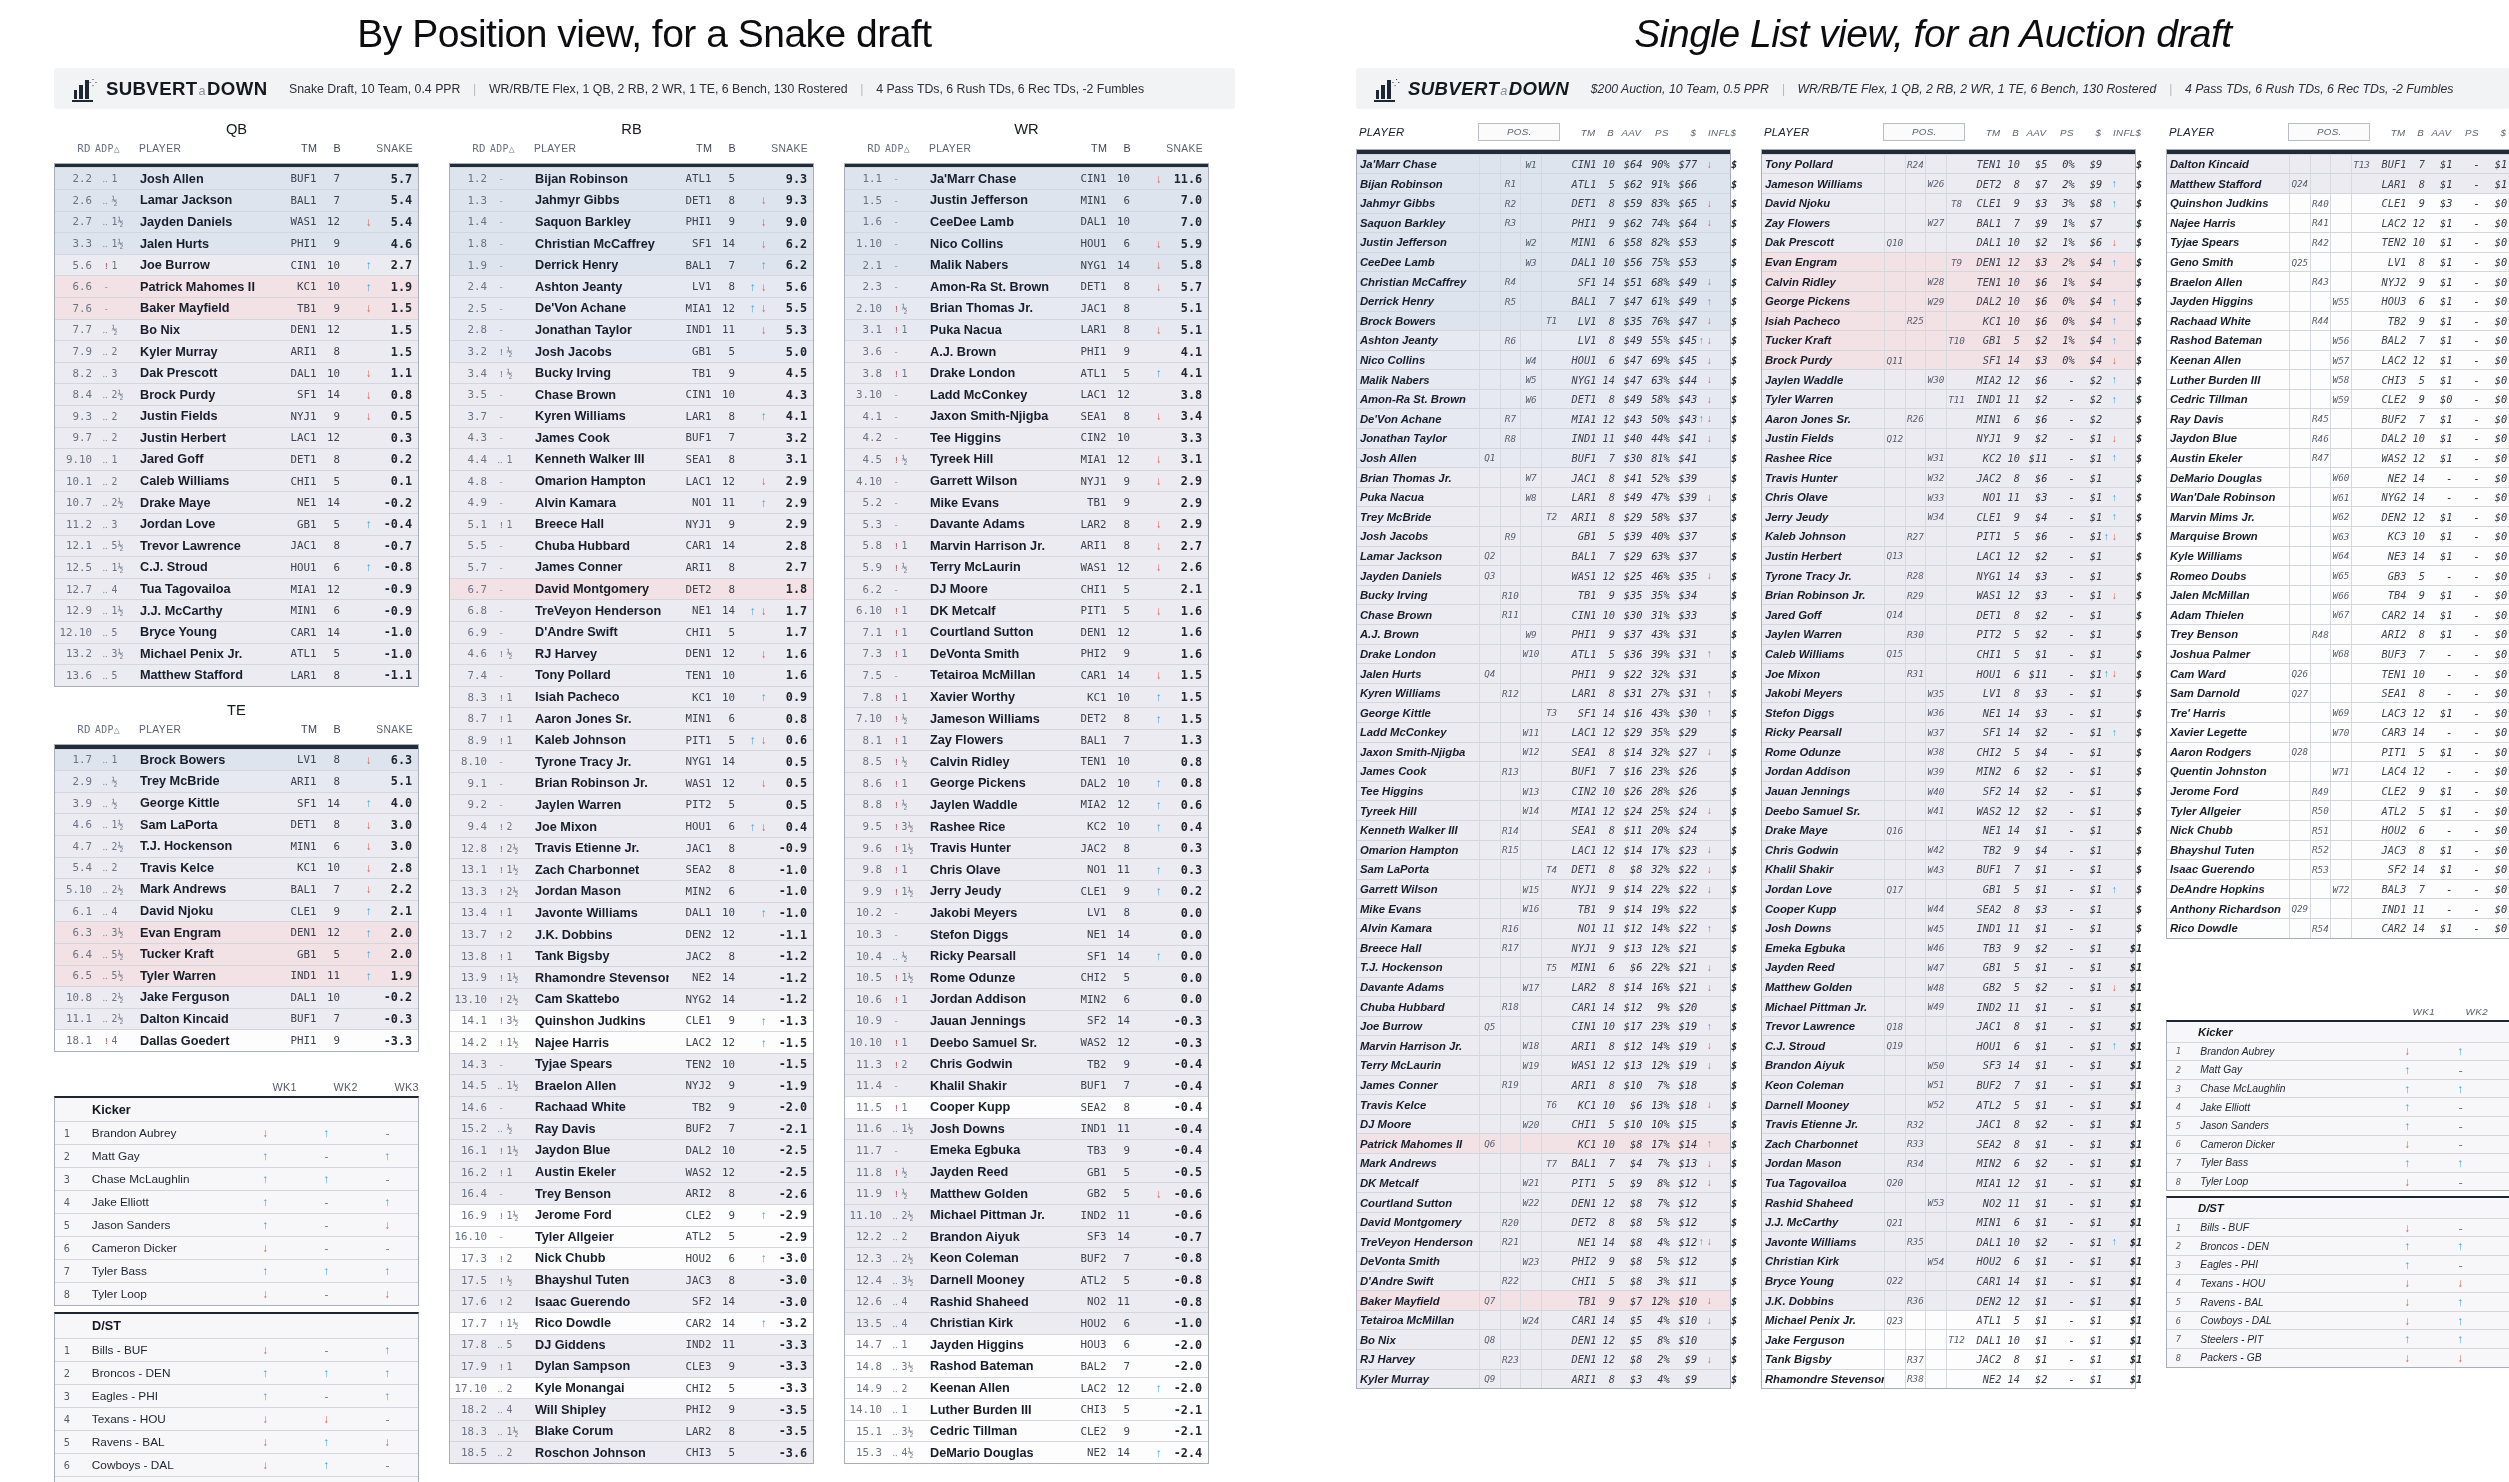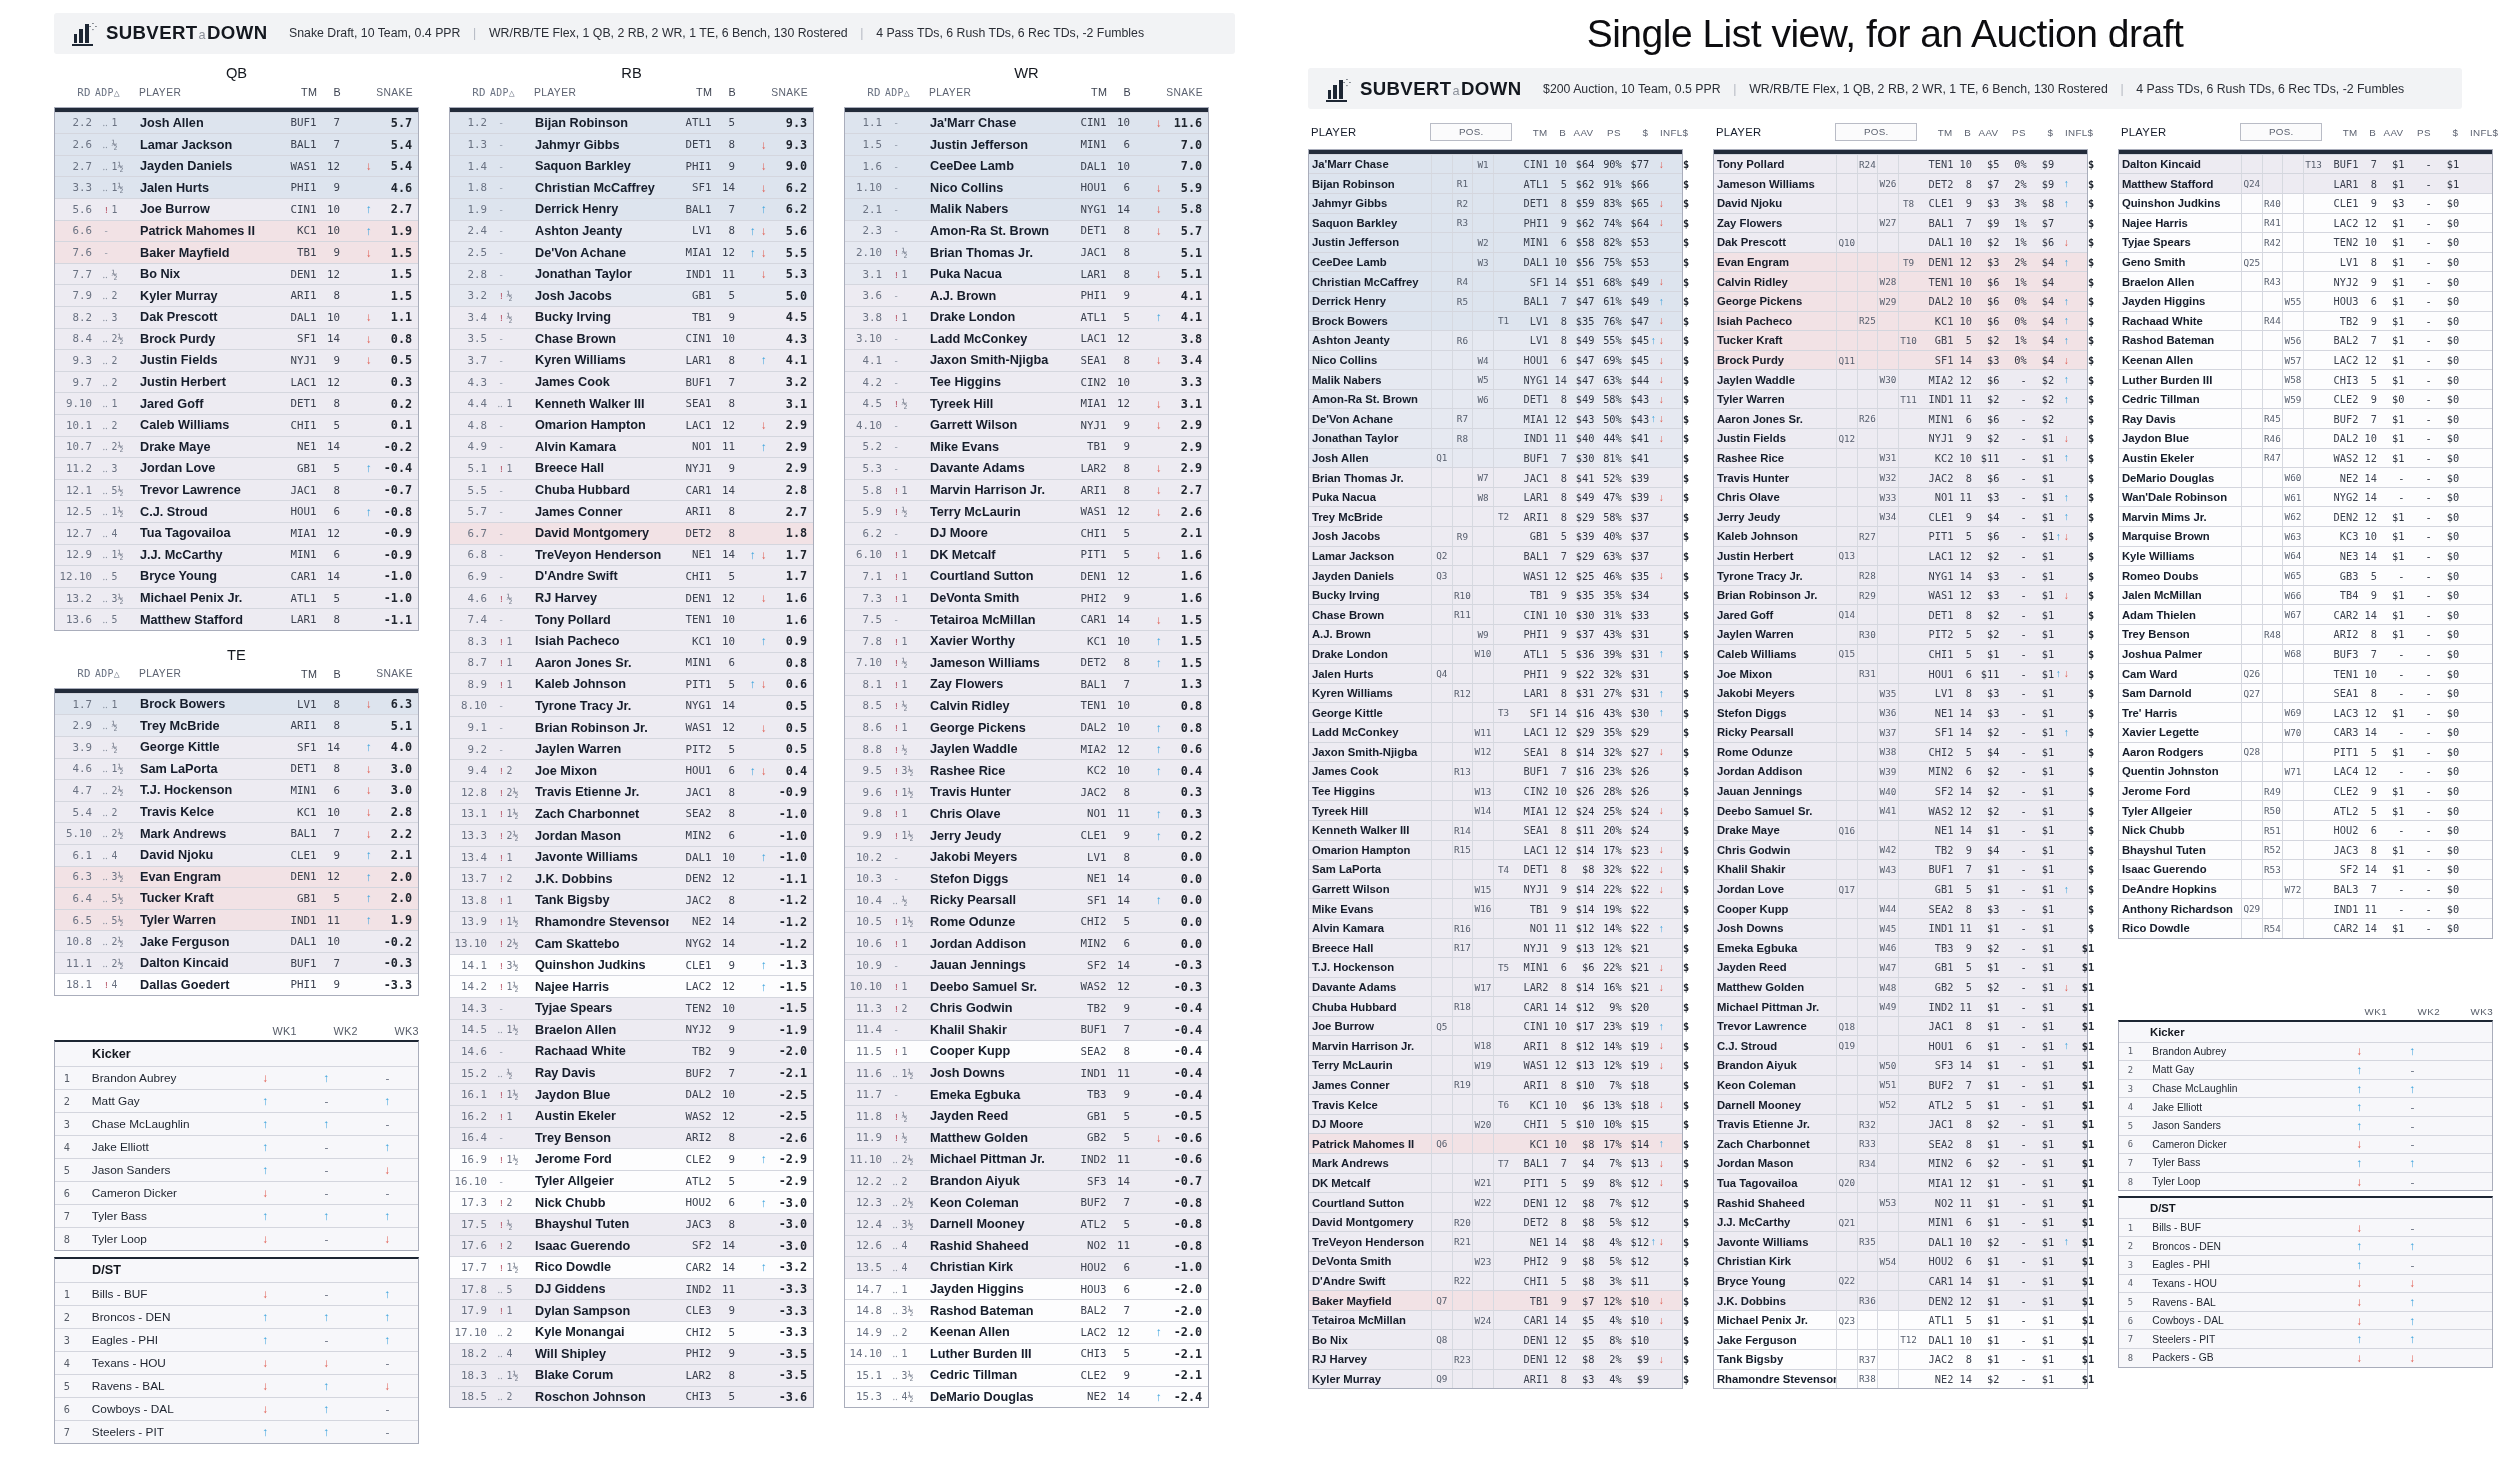--- a/index.html
+++ b/index.html
@@ -1,20 +1,20 @@
 <!DOCTYPE html>
 <html><head>
 <meta charset="utf-8">
 <style>
   html,body{margin:0;padding:0;}
   body{width:2509px;height:1483px;background:#ffffff;position:relative;overflow:hidden;
        font-family:"Liberation Sans",sans-serif;-webkit-font-smoothing:antialiased;}
   .panel{position:absolute;top:0;}
   #left-panel{left:54px;width:1181px;}
-  #right-panel{left:1308px;width:1154px;}
+  #right-panel{left:1356px;width:1154px;font-style:italic;}
   .ptitle{text-align:center;font-size:39px;color:#0d0d10;margin-top:11.8px;font-weight:500;letter-spacing:-0.5px;}
   .appbar{margin-top:12.7px;height:41px;background:#f2f3f5;border-radius:2.9px;display:flex;align-items:center;padding:0 17.6px;}
   .brand{display:flex;align-items:center;gap:8.8px;}
   .brand-text{font-weight:bold;font-size:18.6px;letter-spacing:0.4px;color:#14181f;white-space:nowrap;}
   .brand-a{font-size:12.7px;color:#8a8f99;font-weight:normal;padding:0 1px;}
   .settings{font-size:12.3px;color:#2a2e36;display:flex;gap:12.7px;align-items:center;margin-left:21.6px;white-space:nowrap;}
   .sep{color:#b5b9c2;}
   .cols{display:flex;gap:30px;margin-top:11.8px;}
   .pcol{width:365px;flex:0 0 365px;}
   .sec-label{text-align:center;font-weight:normal;font-size:14.7px;color:#14181f;height:18.6px;}
@@ -74,20 +74,21 @@
   .brand-icon .b1{left:2px;width:3.9px;height:8.8px;}
   .brand-icon .b2{left:7.8px;width:3.9px;height:13.7px;}
   .brand-icon .b3{left:13.7px;width:3.9px;height:18.6px;}
   .brand-icon .base{position:absolute;left:0;bottom:0;width:21.6px;height:2px;background:#1d2633;}
   .brand-icon .spark{position:absolute;right:0;top:0;font-size:9.8px;color:#1d2633;}
 </style>
 </head>
 <body>
 
 <div class="panel" id="left-panel">
+  <div class="ptitle">By Position view, for a Snake draft</div>
   <div class="appbar">
     <div class="brand">
       <span class="brand-icon">
         <span class="bar b1"></span>
           <span class="bar b2"></span>
           <span class="bar b3"></span>
         <span class="base"></span>
           <span class="spark">⁘</span>
       </span>
       <span class="brand-text"><span>SUBVERT</span><span class="brand-a">a</span><span>DOWN</span></span>

